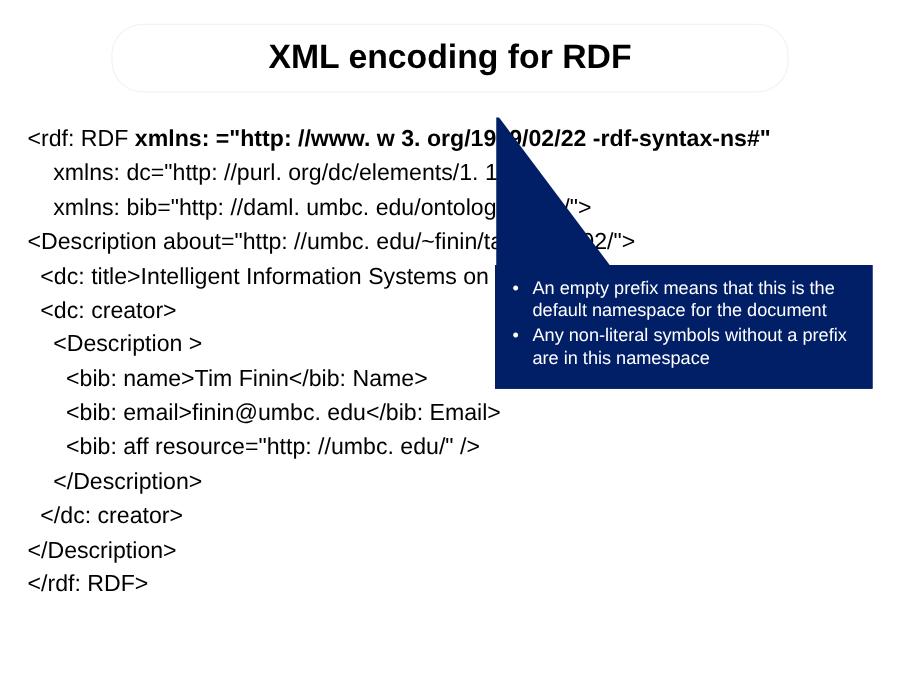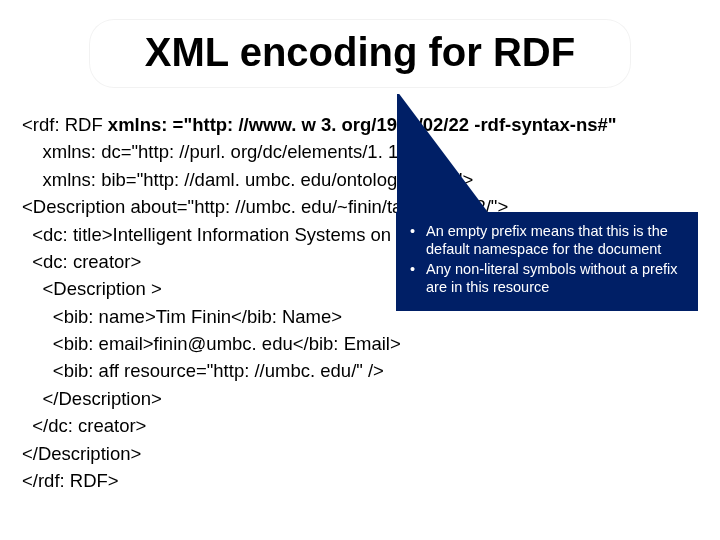--- a/index.html
+++ b/index.html
@@ -14,21 +14,21 @@
   .title-box {
     margin: 20px auto 0;
     width: 540px;
     background: #fff;
     border-radius: 24px;
     box-shadow: 0 0 0 1px rgba(0,0,0,0.05);
     text-align: center;
     padding: 10px 0 12px;
   }
   .title-box h1 {
-    font-size: 40px;
+    font-size: 27px;
     font-weight: bold;
     color: #000;
     text-align: center;
   }
   .code-body {
     margin-top: 24px;
     padding: 0 22px;
     font-size: 18.5px;
     line-height: 1.48;
     color: #000;
@@ -100,16 +100,16 @@
 <span>&lt;/Description&gt;</span>
 <span>&lt;/rdf: RDF&gt;</span></div>
 
 <div class="callout-wrap">
   <svg class="callout-svg" width="350" height="260">
     <polygon points="40,0 130,120 40,120" fill="#001f66" stroke="#001f66" stroke-width="2"></polygon>
   </svg>
   <div class="callout-box">
     <ul>
       <li>An empty prefix means that this is the default namespace for the document</li>
-      <li>Any non-literal symbols without a prefix are in this resource</li>
+      <li>Any non-literal symbols without a prefix are in this namespace</li>
     </ul>
   </div>
 </div>
 
 </body></html>

